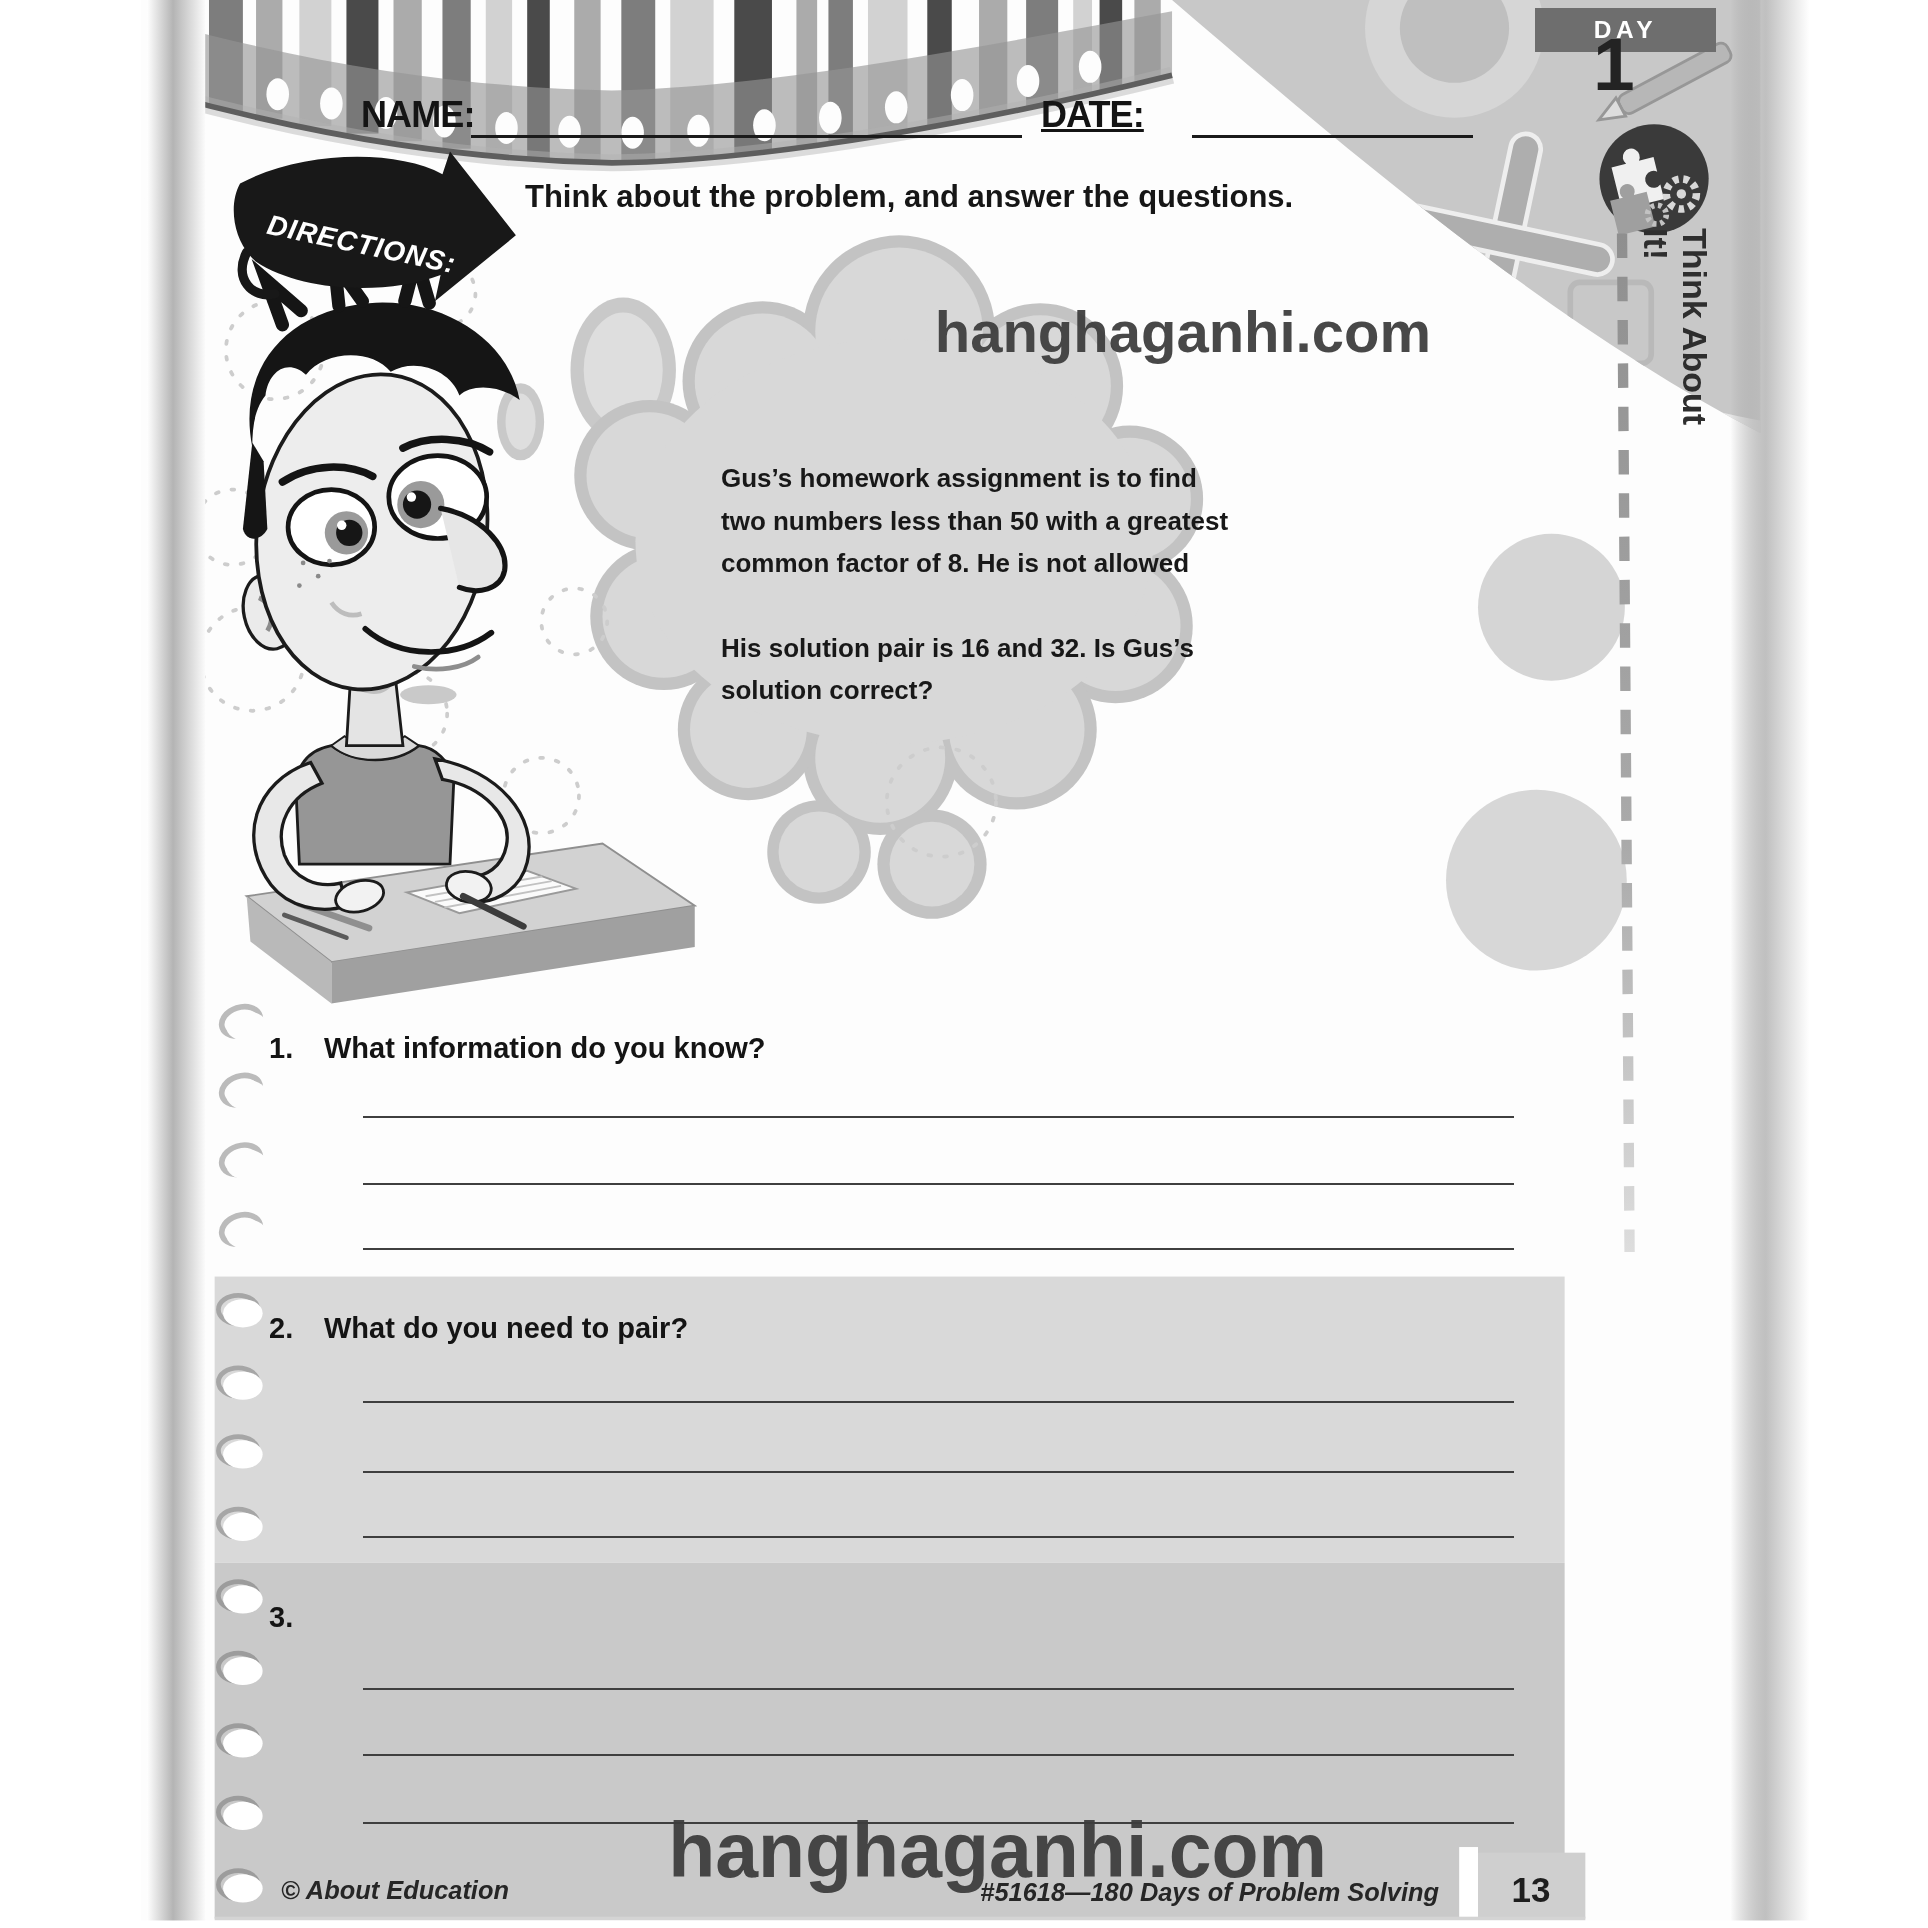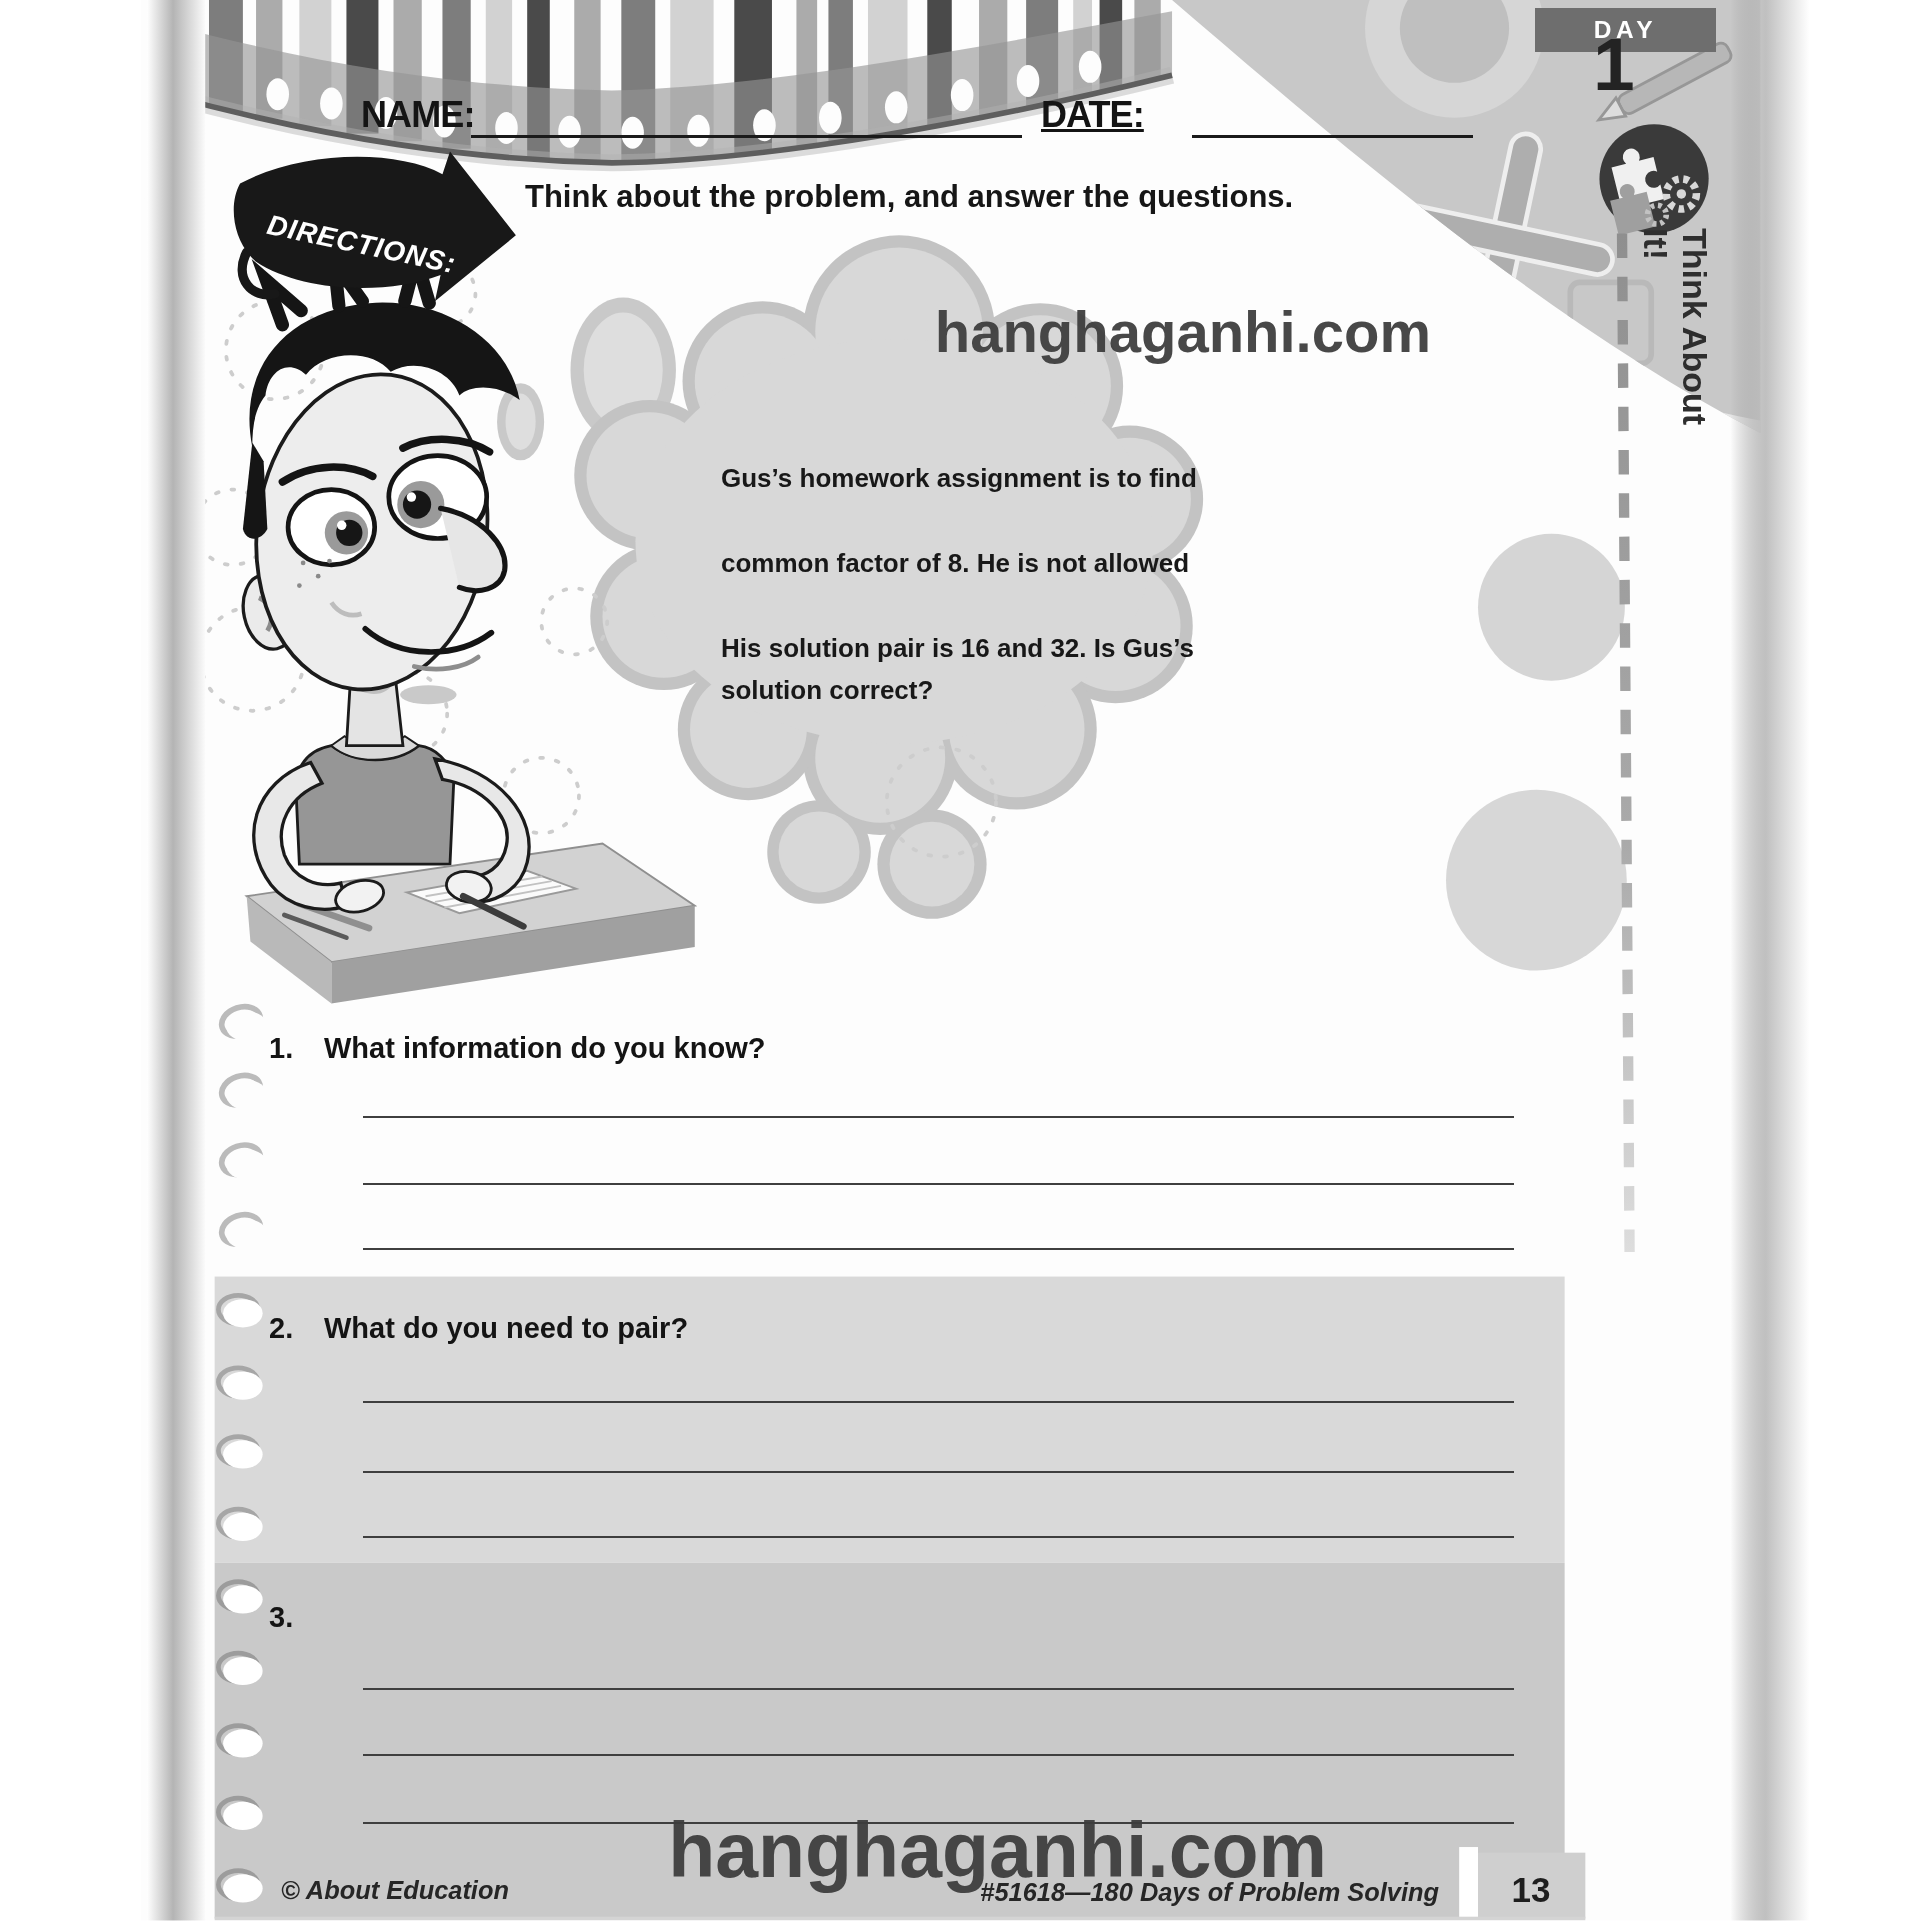--- a/index.html
+++ b/index.html
@@ -304,20 +304,21 @@
 
 <div class="abs" style="left:1535px;top:8px;width:181px;height:44px;background:#6e6e6e;z-index:2;
      display:flex;align-items:center;justify-content:center;color:#ffffff;font-size:24.5px;font-weight:700;letter-spacing:4.7px;">DAY</div>
 <div class="abs" style="left:1593px;top:21px;font-size:75px;font-weight:700;color:#232323;z-index:2;">1</div>
 
 <div class="abs vert" style="left:1636px;top:228px;height:226px;font-size:34px;font-weight:700;color:#2e2e2e;z-index:2;">Think About It!</div>
 
 <div class="abs wm" style="left:866px;top:298px;width:565px;font-size:58px;z-index:3;">hanghaganhi.com</div>
 
 <div class="abs cloudline" style="left:721px;top:463px;z-index:2;">Gus’s homework assignment is to find</div>
+<div class="abs cloudline" style="left:721px;top:506px;z-index:2;">two numbers less than 50 with a greatest</div>
 <div class="abs cloudline" style="left:721px;top:548px;z-index:2;">common factor of 8. He is not allowed</div>
 <div class="abs cloudline" style="left:721px;top:633px;z-index:2;">His solution pair is 16 and 32. Is Gus’s</div>
 <div class="abs cloudline" style="left:721px;top:675px;z-index:2;">solution correct?</div>
 
 <div class="abs qnum" style="left:269px;top:1032px;z-index:2;">1.</div>
 <div class="abs qtext" style="left:324px;top:1032px;z-index:2;">What information do you know?</div>
 <div class="abs ansline" style="left:363px;top:1116px;width:1151px;z-index:2;"></div>
 <div class="abs ansline" style="left:363px;top:1183px;width:1151px;z-index:2;"></div>
 <div class="abs ansline" style="left:363px;top:1248px;width:1151px;z-index:2;"></div>
 

